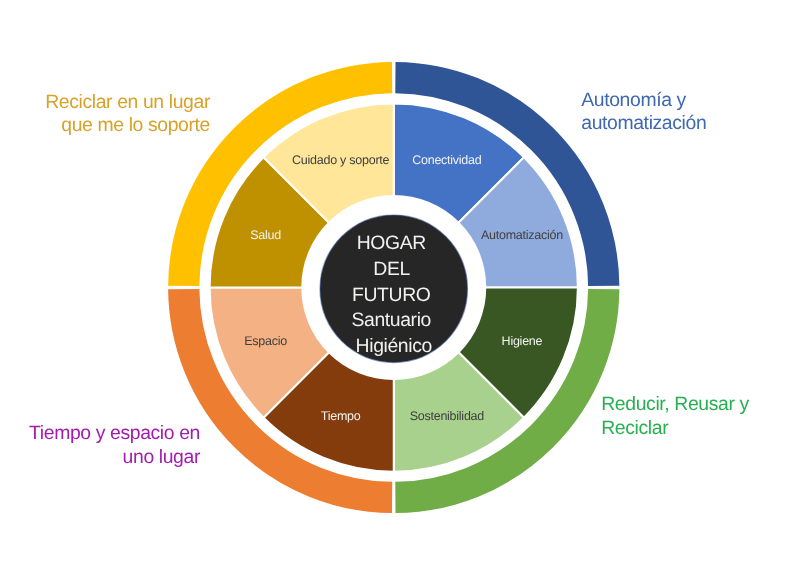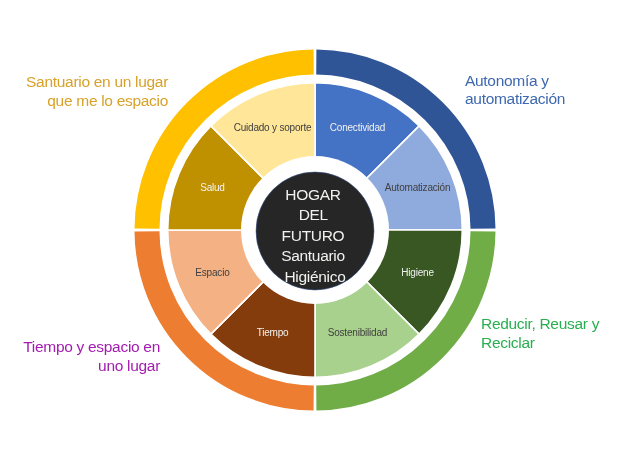--- a/index.html
+++ b/index.html
@@ -75,22 +75,22 @@
         <text x="417.55062810875285" y="275.97786099252494" text-anchor="middle" fill="#F2F2F0" class="seg-label">Higiene</text>
         <text x="357.477860992525" y="336.05062810875285" text-anchor="middle" fill="#404040" class="seg-label">Sostenibilidad</text>
         <text x="272.52213900747506" y="336.05062810875285" text-anchor="middle" fill="#F2F2F0" class="seg-label">Tiempo</text>
         <text x="212.44937189124715" y="275.977860992525" text-anchor="middle" fill="#404040" class="seg-label">Espacio</text>
         <text x="212.44937189124715" y="191.0221390074751" text-anchor="middle" fill="#F2F2F0" class="seg-label">Salud</text>
         <text x="272.52213900747506" y="130.94937189124715" text-anchor="middle" fill="#404040" class="seg-label">Cuidado y soporte</text>
       </g>
   </svg>
 
   <div class="corner-label align-right" id="corner-top-left" style="top: 73px; right: 460px; color: rgb(216, 161, 40);">
-    <span>Santuario en un lugar</span><br>
-    <span>que me lo espacio</span>
+    <span>Reciclar en un lugar</span><br>
+    <span>que me lo soporte</span>
   </div>
 
   <div class="corner-label align-left" id="corner-bottom-right" style="top: 315px; left: 481px; color: rgb(40, 175, 80);">
     <span>Reducir, Reusar y</span><br>
     <span>Reciclar</span>
   </div>
 
   <div class="corner-label align-left" id="corner-top-right" style="top: 71.5px; left: 465px; color: rgb(62, 104, 176);">
     <span>Autonomía y</span><br>
     <span>automatización</span>

